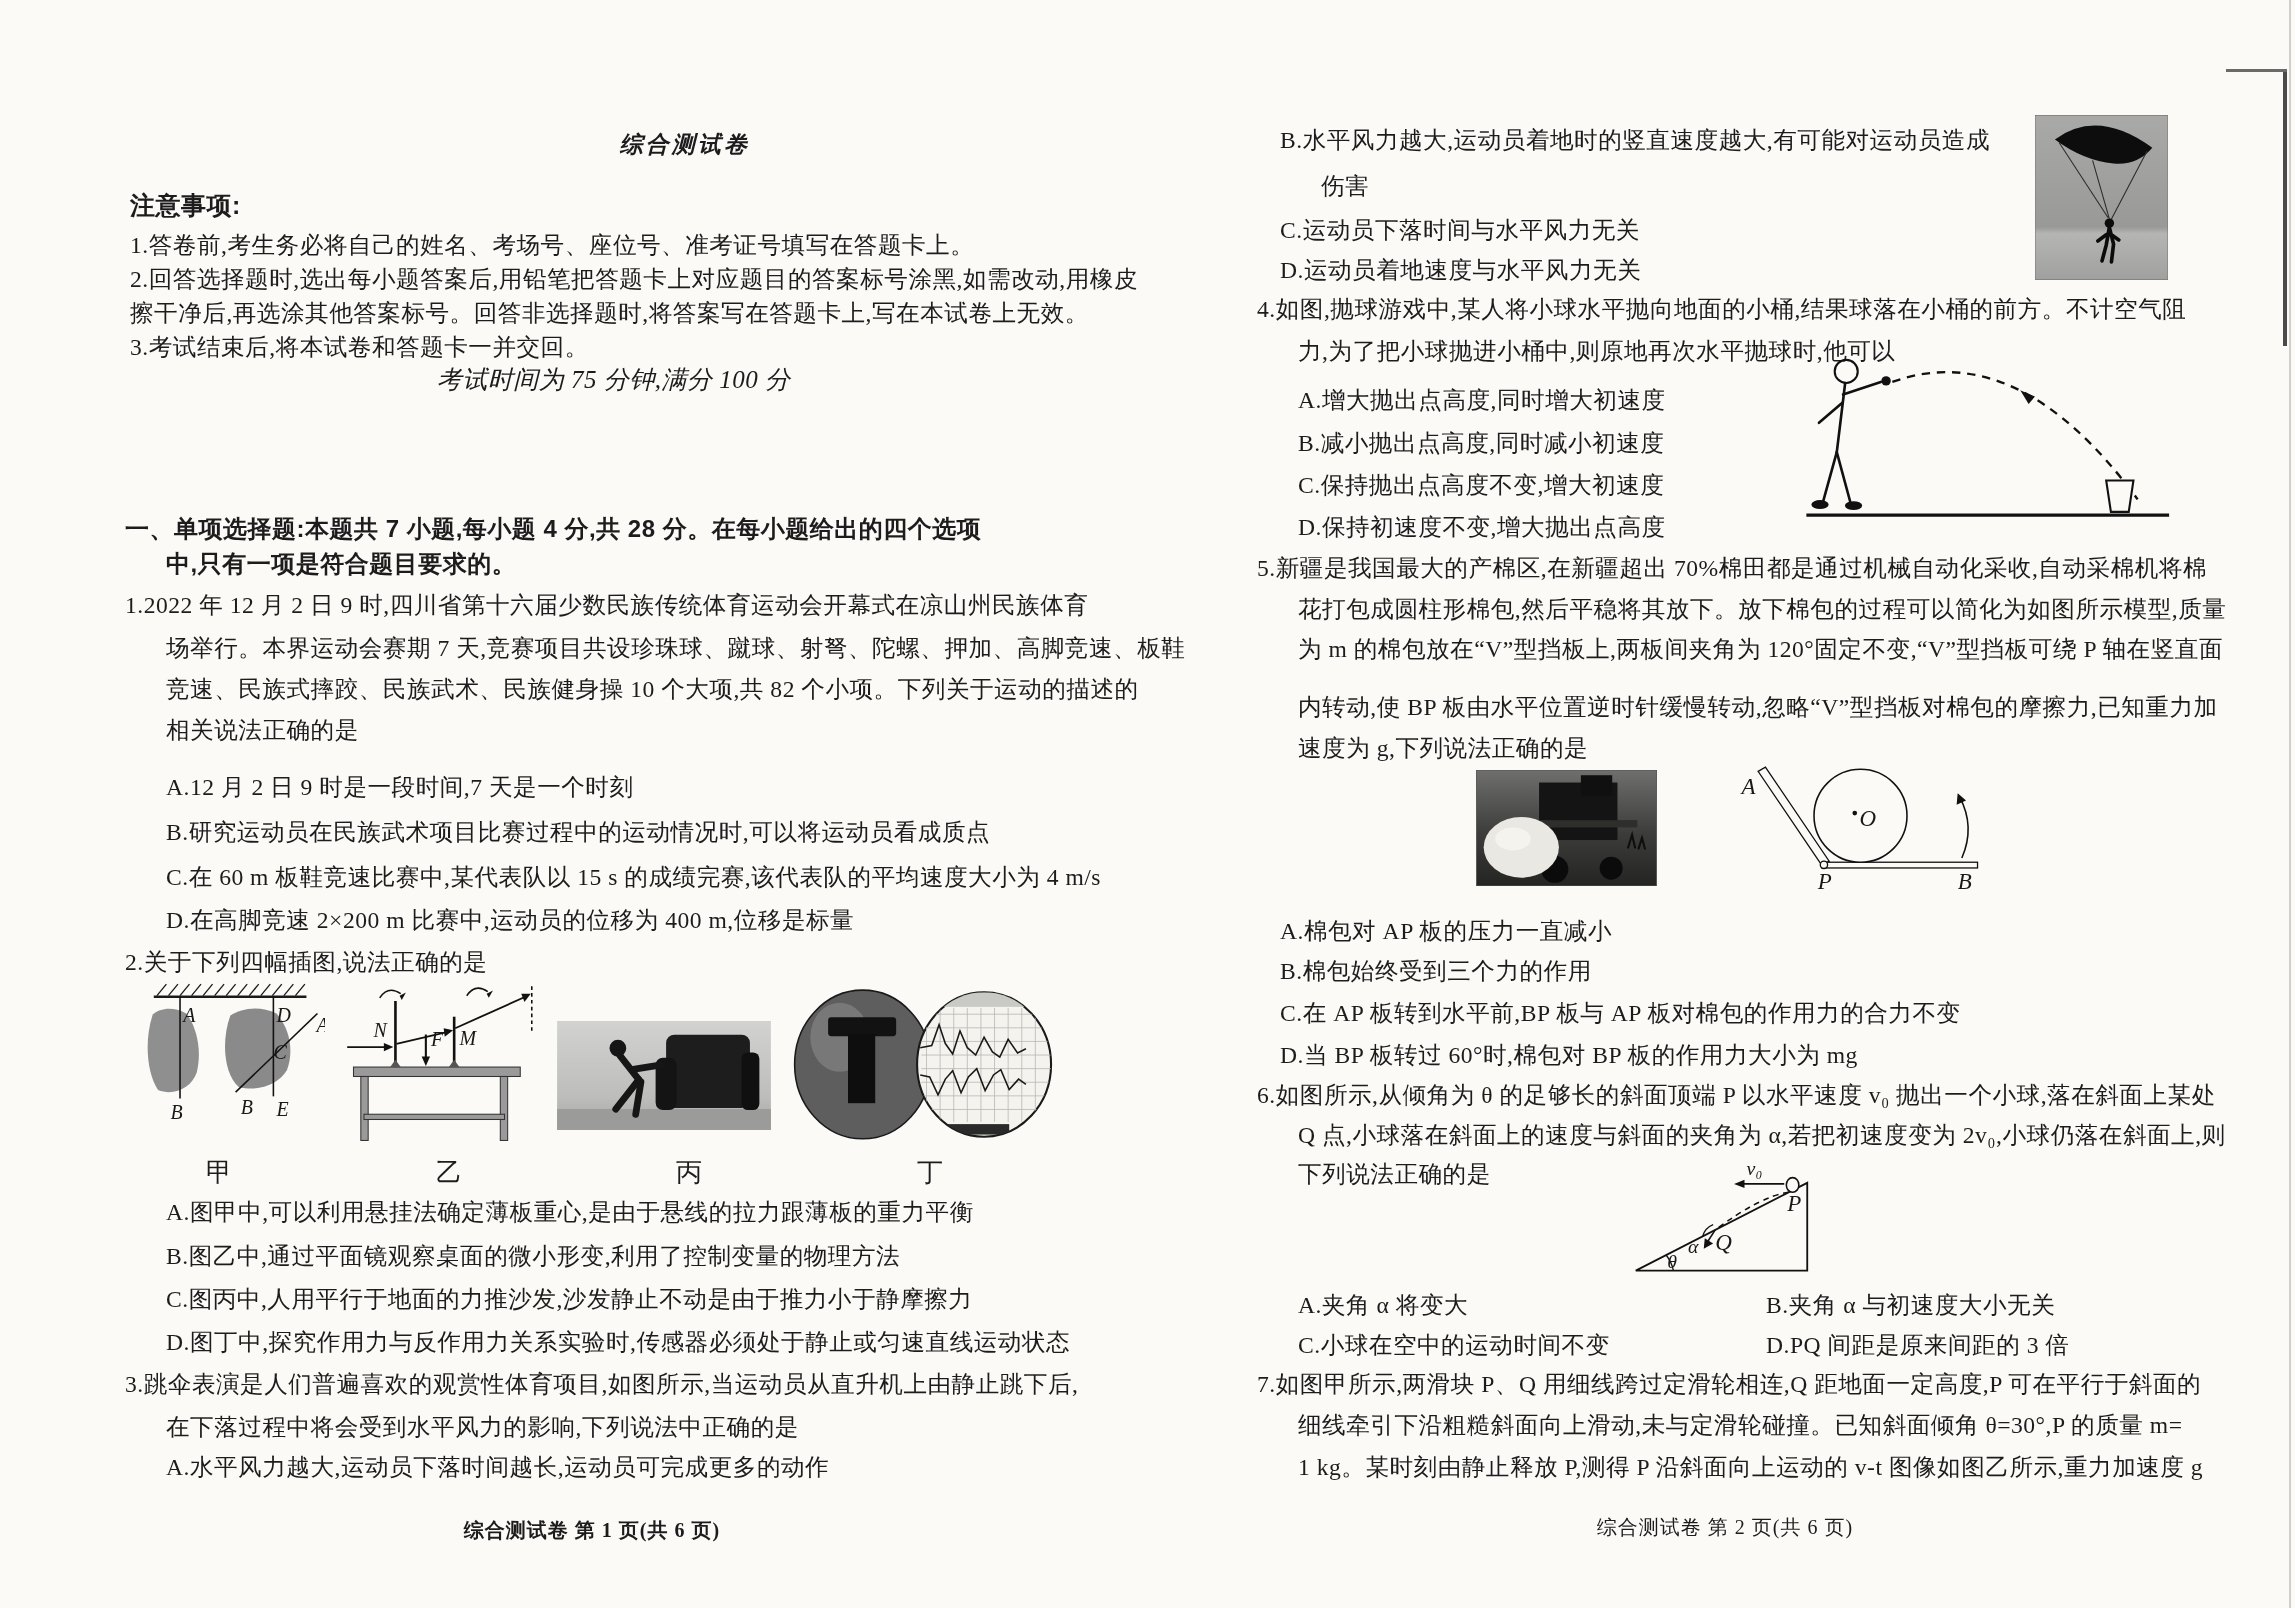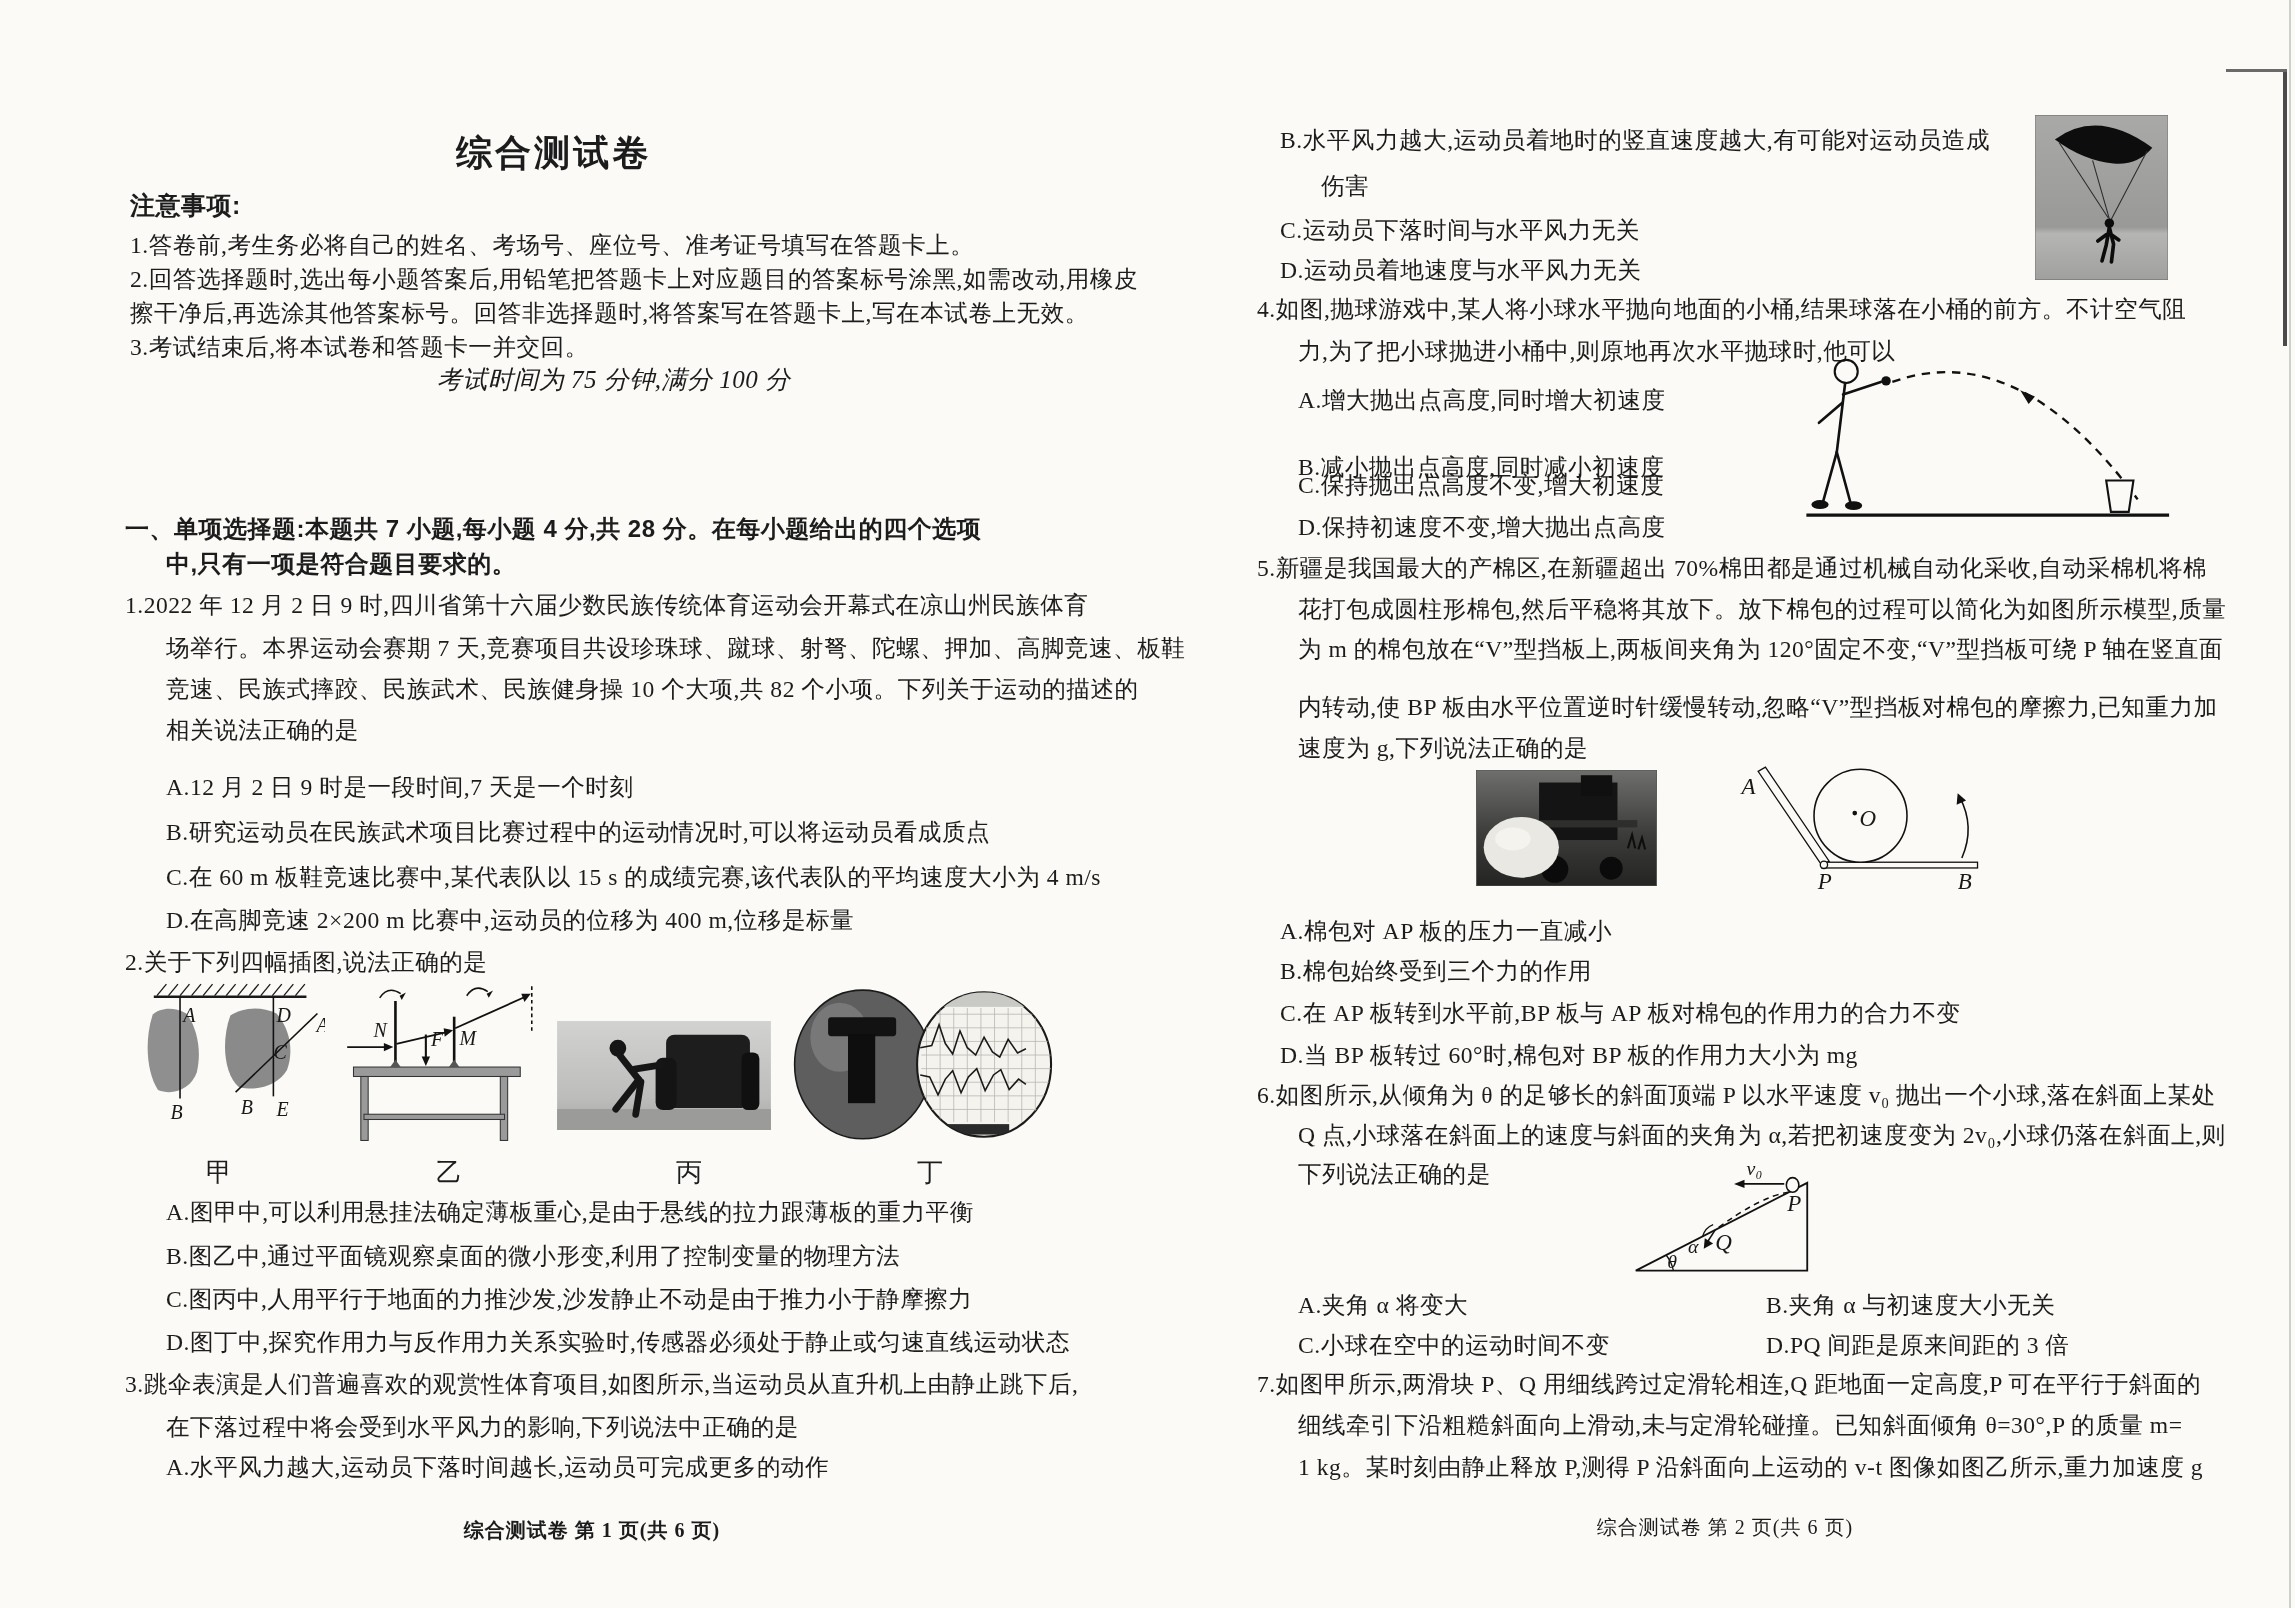--- a/index.html
+++ b/index.html
@@ -4,21 +4,21 @@
 <style>
   html,body{margin:0;padding:0;background:#e9e9e7;}
   .canvas{
     position:relative;width:2295px;height:1609px;overflow:hidden;
     background:#fbfaf7;
     color:#1c1c1c;
     font-family:"Liberation Serif","DejaVu Serif",serif;
   }
   .ln{position:absolute;white-space:nowrap;font-size:23.6px;line-height:1.25;letter-spacing:0.5px;}
   .hd{font-family:"Liberation Sans","DejaVu Sans",sans-serif;font-weight:bold;}
-  .title{font-size:36px;letter-spacing:3.1px;text-align:left;}
+  .title{font-size:23px;letter-spacing:3.1px;text-align:right;font-style:italic;}
   .kai{font-style:italic;font-size:25px;text-align:center;}
   .foot{font-size:20px;text-align:center;letter-spacing:1px;}
   .cap{font-size:26px;}
   .fig{position:absolute;}
   .fig svg{display:block;width:100%;height:100%;}
   .flbl{font-family:"Liberation Serif",serif;font-style:italic;font-size:38px;fill:#191919;}
   .flbl-big{font-family:"Liberation Serif",serif;font-style:italic;font-size:44px;fill:#191919;}
   .edge{position:absolute;background:#4a4a4a;}
 </style>
 </head>
@@ -218,21 +218,21 @@
         <line x1="214" y1="68" x2="146" y2="198"></line>
       </g>
       <circle cx="142" cy="206" r="9" fill="#0c0c0c"></circle>
       <path d="M142,214 L136,248 L128,278 M142,214 L150,246 L146,280 M136,228 L120,240 M146,228 L160,238" stroke="#0c0c0c" stroke-width="7" fill="none" stroke-linecap="round"></path>
     </svg>
   </div>
 
   <div class="ln" style="left:1257px;top:295px;">4.如图,抛球游戏中,某人将小球水平抛向地面的小桶,结果球落在小桶的前方。不计空气阻</div>
   <div class="ln" style="left:1298px;top:337px;">力,为了把小球抛进小桶中,则原地再次水平抛球时,他可以</div>
   <div class="ln" style="left:1298px;top:386px;">A.增大抛出点高度,同时增大初速度</div>
-  <div class="ln" style="left:1298px;top:453px;">B.减小抛出点高度,同时减小初速度</div>
+  <div class="ln" style="left:1298px;top:429px;">B.减小抛出点高度,同时减小初速度</div>
   <div class="ln" style="left:1298px;top:471px;">C.保持抛出点高度不变,增大初速度</div>
   <div class="ln" style="left:1298px;top:513px;">D.保持初速度不变,增大抛出点高度</div>
 
   <div class="fig" style="left:1798px;top:322px;width:380px;height:210px;">
     <svg viewBox="0 0 725 400">
       <g stroke="#111" stroke-width="5" fill="none" stroke-linecap="round">
         <circle cx="92" cy="94" r="22" stroke-width="4"></circle>
         <path d="M90,116 L74,248"></path>
         <path d="M86,138 L158,114"></path>
         <path d="M84,154 L40,192"></path>

